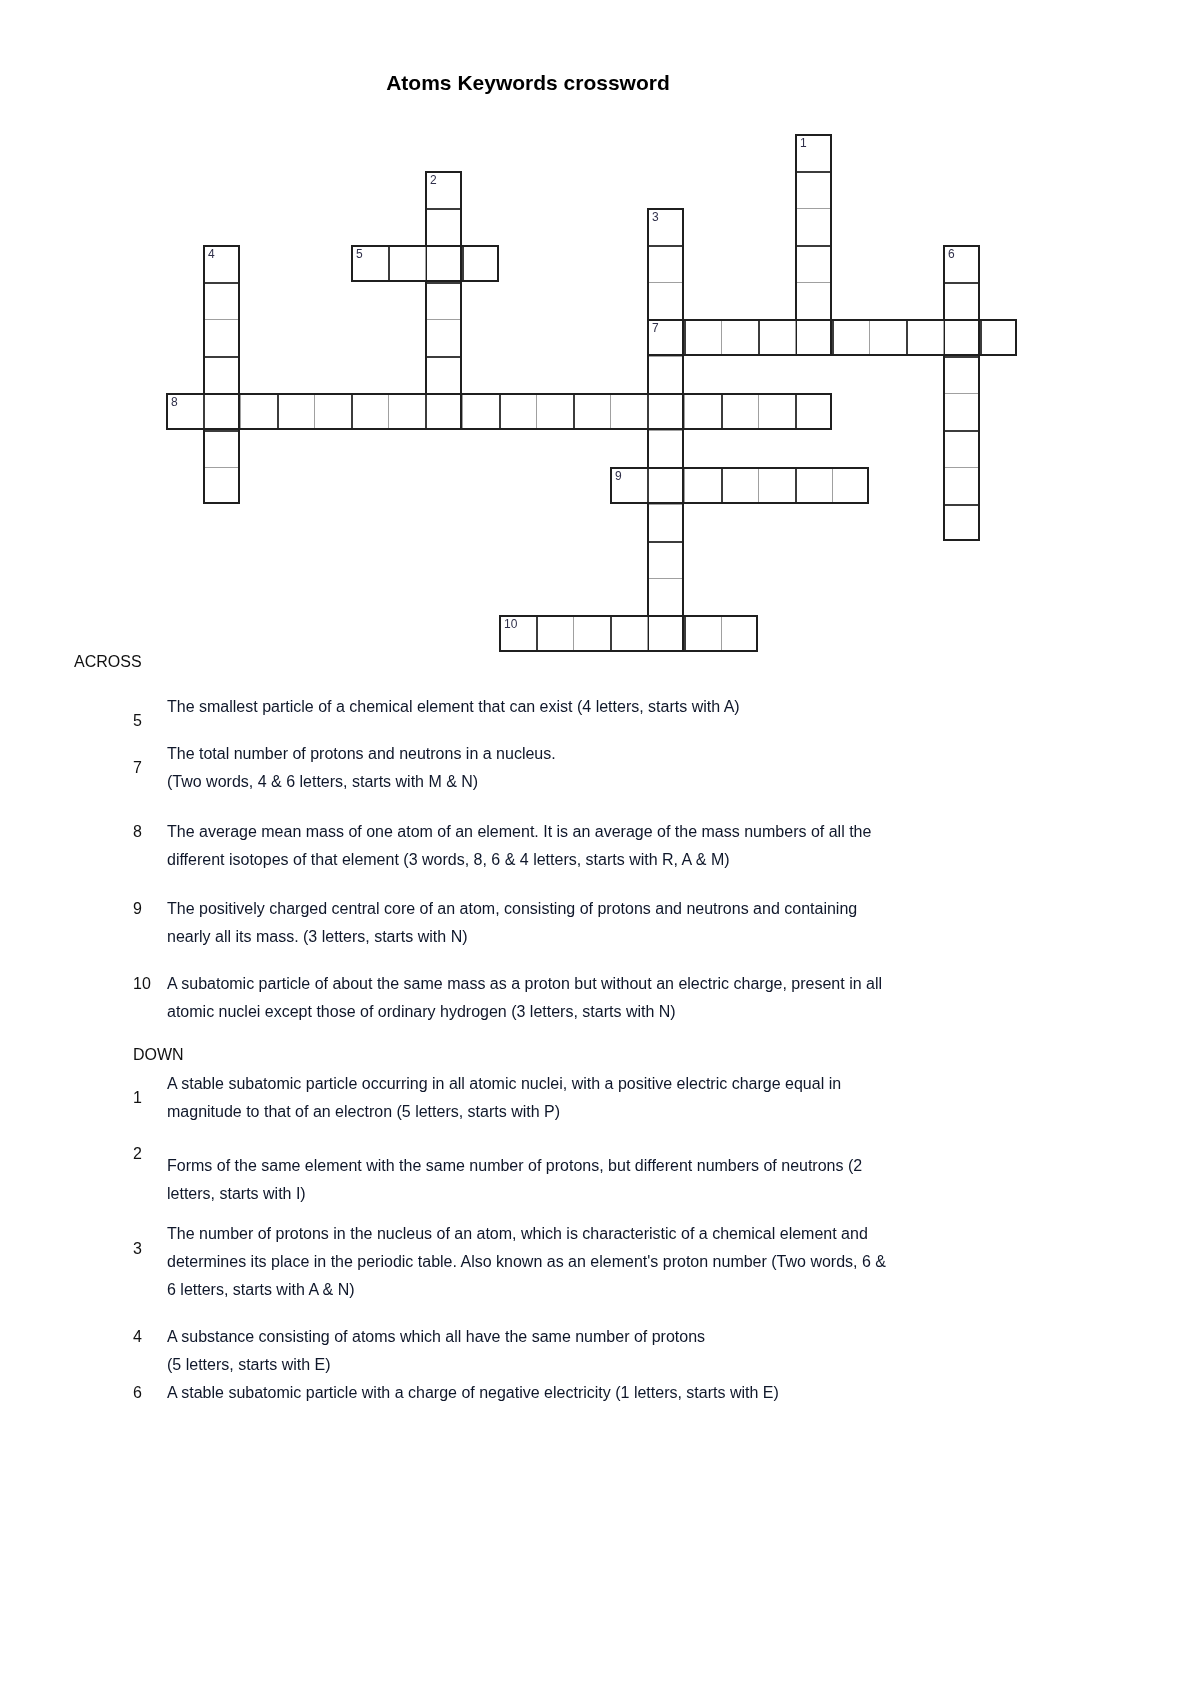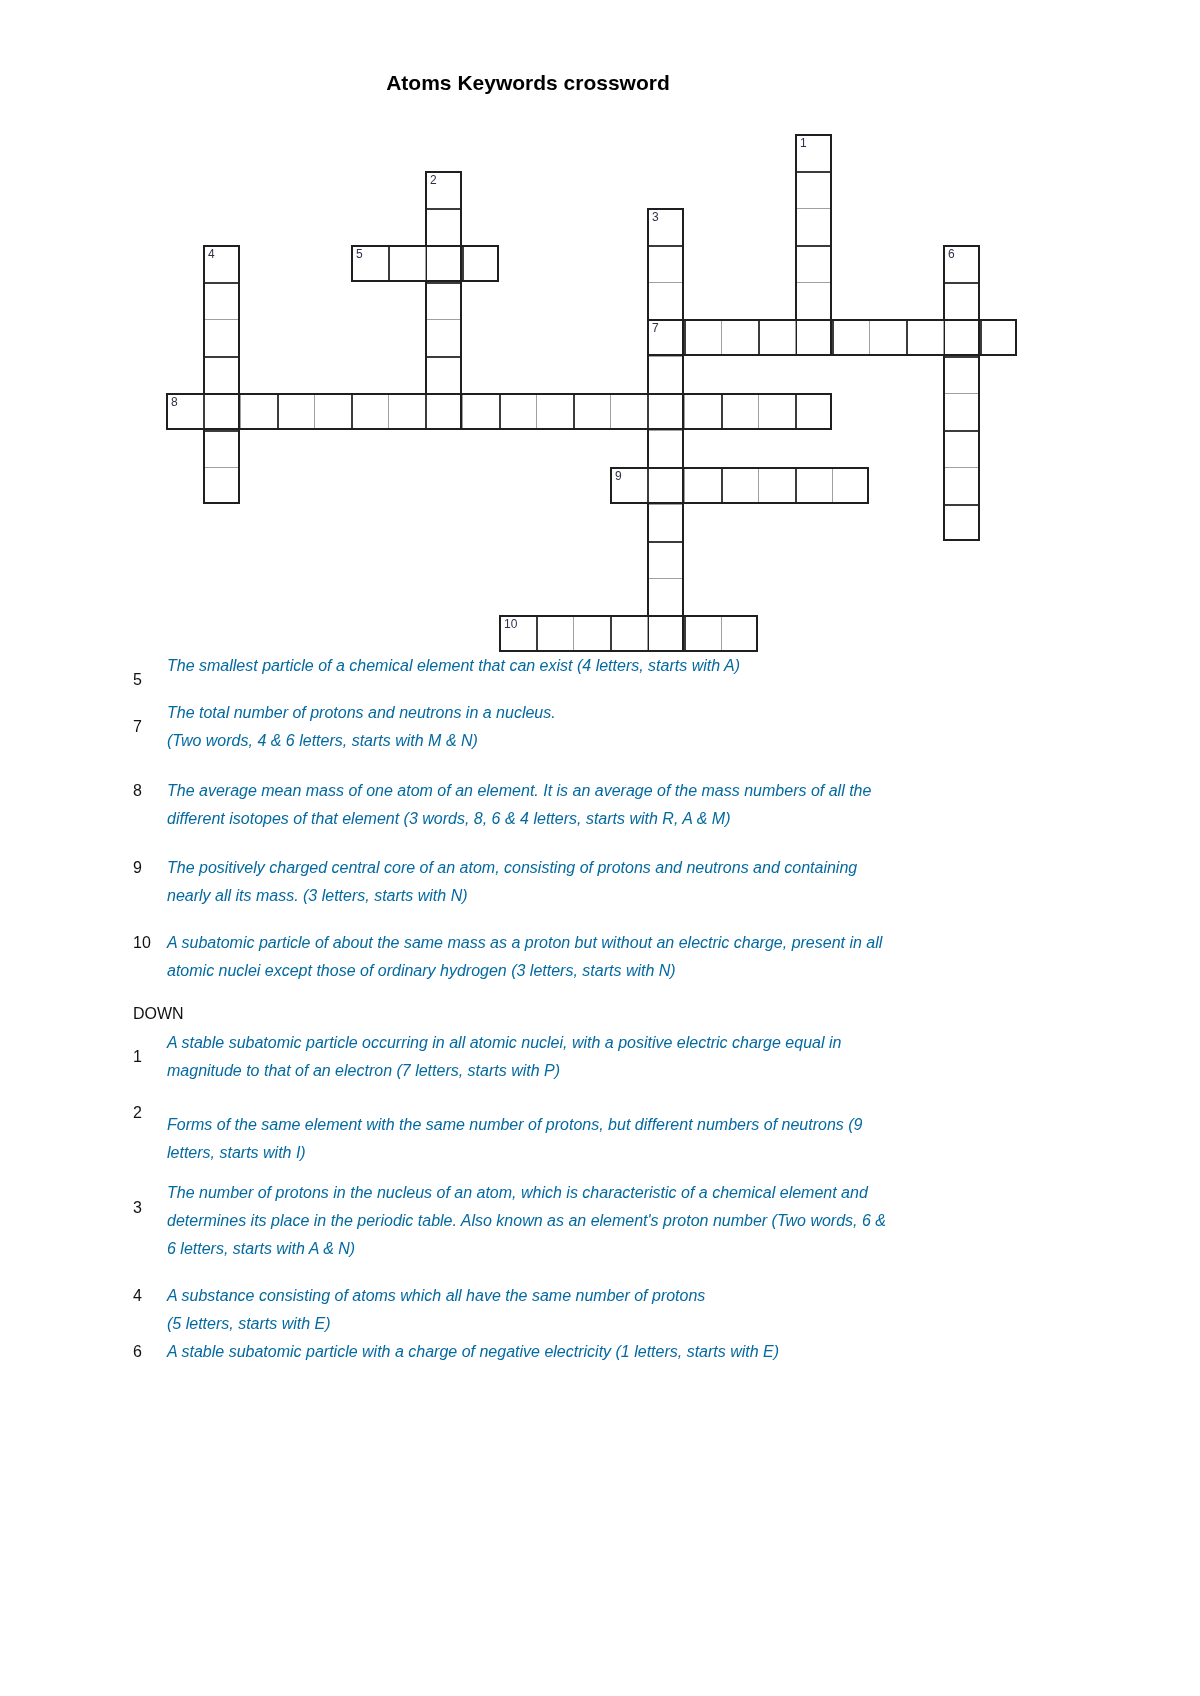--- a/index.html
+++ b/index.html
@@ -64,22 +64,21 @@
   .clue-num {
     position: absolute;
     left: 59px;
     width: 34px;
     line-height: 28px;
     color: #111111;
   }
   .clue-text {
     line-height: 28px;
     white-space: pre-line;
-    color: #0369a1;
-    font-style: italic;
+    color: #0f172a;
   }
 </style>
 </head>
 <body>
 
 <div class="page">
 
   <div class="doc-title">Atoms Keywords crossword</div>
 
   <div class="grid">
@@ -185,20 +184,21 @@
         <div class="sep light" style="left: 72px; top: 0px; bottom: 0px; width: 1px;"></div>
         <div class="sep dark" style="left: 109px; top: 0px; bottom: 0px; width: 2px;"></div>
         <div class="sep light" style="left: 146px; top: 0px; bottom: 0px; width: 1px;"></div>
         <div class="sep dark" style="left: 183px; top: 0px; bottom: 0px; width: 2px;"></div>
         <div class="sep light" style="left: 220px; top: 0px; bottom: 0px; width: 1px;"></div>
         <span class="word-num">10</span>
       </div>
     </div>
 
   <div class="clues">
+    <div class="section-header header-across">ACROSS</div>
     <div>
         <div class="clue" style="margin-bottom: 19px;">
           <div class="clue-num" style="top: 14px;">5</div>
           <div class="clue-text">The smallest particle of a chemical element that can exist (4 letters, starts with A)</div>
         </div>
         <div class="clue" style="margin-bottom: 22px;">
           <div class="clue-num" style="top: 14px;">7</div>
           <div class="clue-text">The total number of protons and neutrons in a nucleus.
 (Two words, 4 &amp; 6 letters, starts with M &amp; N)</div>
         </div>
@@ -217,25 +217,25 @@
           <div class="clue-text">A subatomic particle of about the same mass as a proton but without an electric charge, present in all
 atomic nuclei except those of ordinary hydrogen (3 letters, starts with N)</div>
         </div>
       </div>
 
     <div class="section-header header-down">DOWN</div>
     <div>
         <div class="clue" style="margin-bottom: 14px;">
           <div class="clue-num" style="top: 14px;">1</div>
           <div class="clue-text">A stable subatomic particle occurring in all atomic nuclei, with a positive electric charge equal in
-magnitude to that of an electron (7 letters, starts with P)</div>
+magnitude to that of an electron (5 letters, starts with P)</div>
         </div>
         <div class="clue" style="margin-bottom: 12px;">
           <div class="clue-num" style="top: 0px;">2</div>
-          <div class="clue-text" style="padding-top: 12px;">Forms of the same element with the same number of protons, but different numbers of neutrons (9
+          <div class="clue-text" style="padding-top: 12px;">Forms of the same element with the same number of protons, but different numbers of neutrons (2
 letters, starts with I)</div>
         </div>
         <div class="clue" style="margin-bottom: 19px;">
           <div class="clue-num" style="top: 15px;">3</div>
           <div class="clue-text">The number of protons in the nucleus of an atom, which is characteristic of a chemical element and
 determines its place in the periodic table. Also known as an element's proton number (Two words, 6 &amp;
 6 letters, starts with A &amp; N)</div>
         </div>
         <div class="clue" style="margin-bottom: 0px;">
           <div class="clue-num" style="top: 0px;">4</div>

